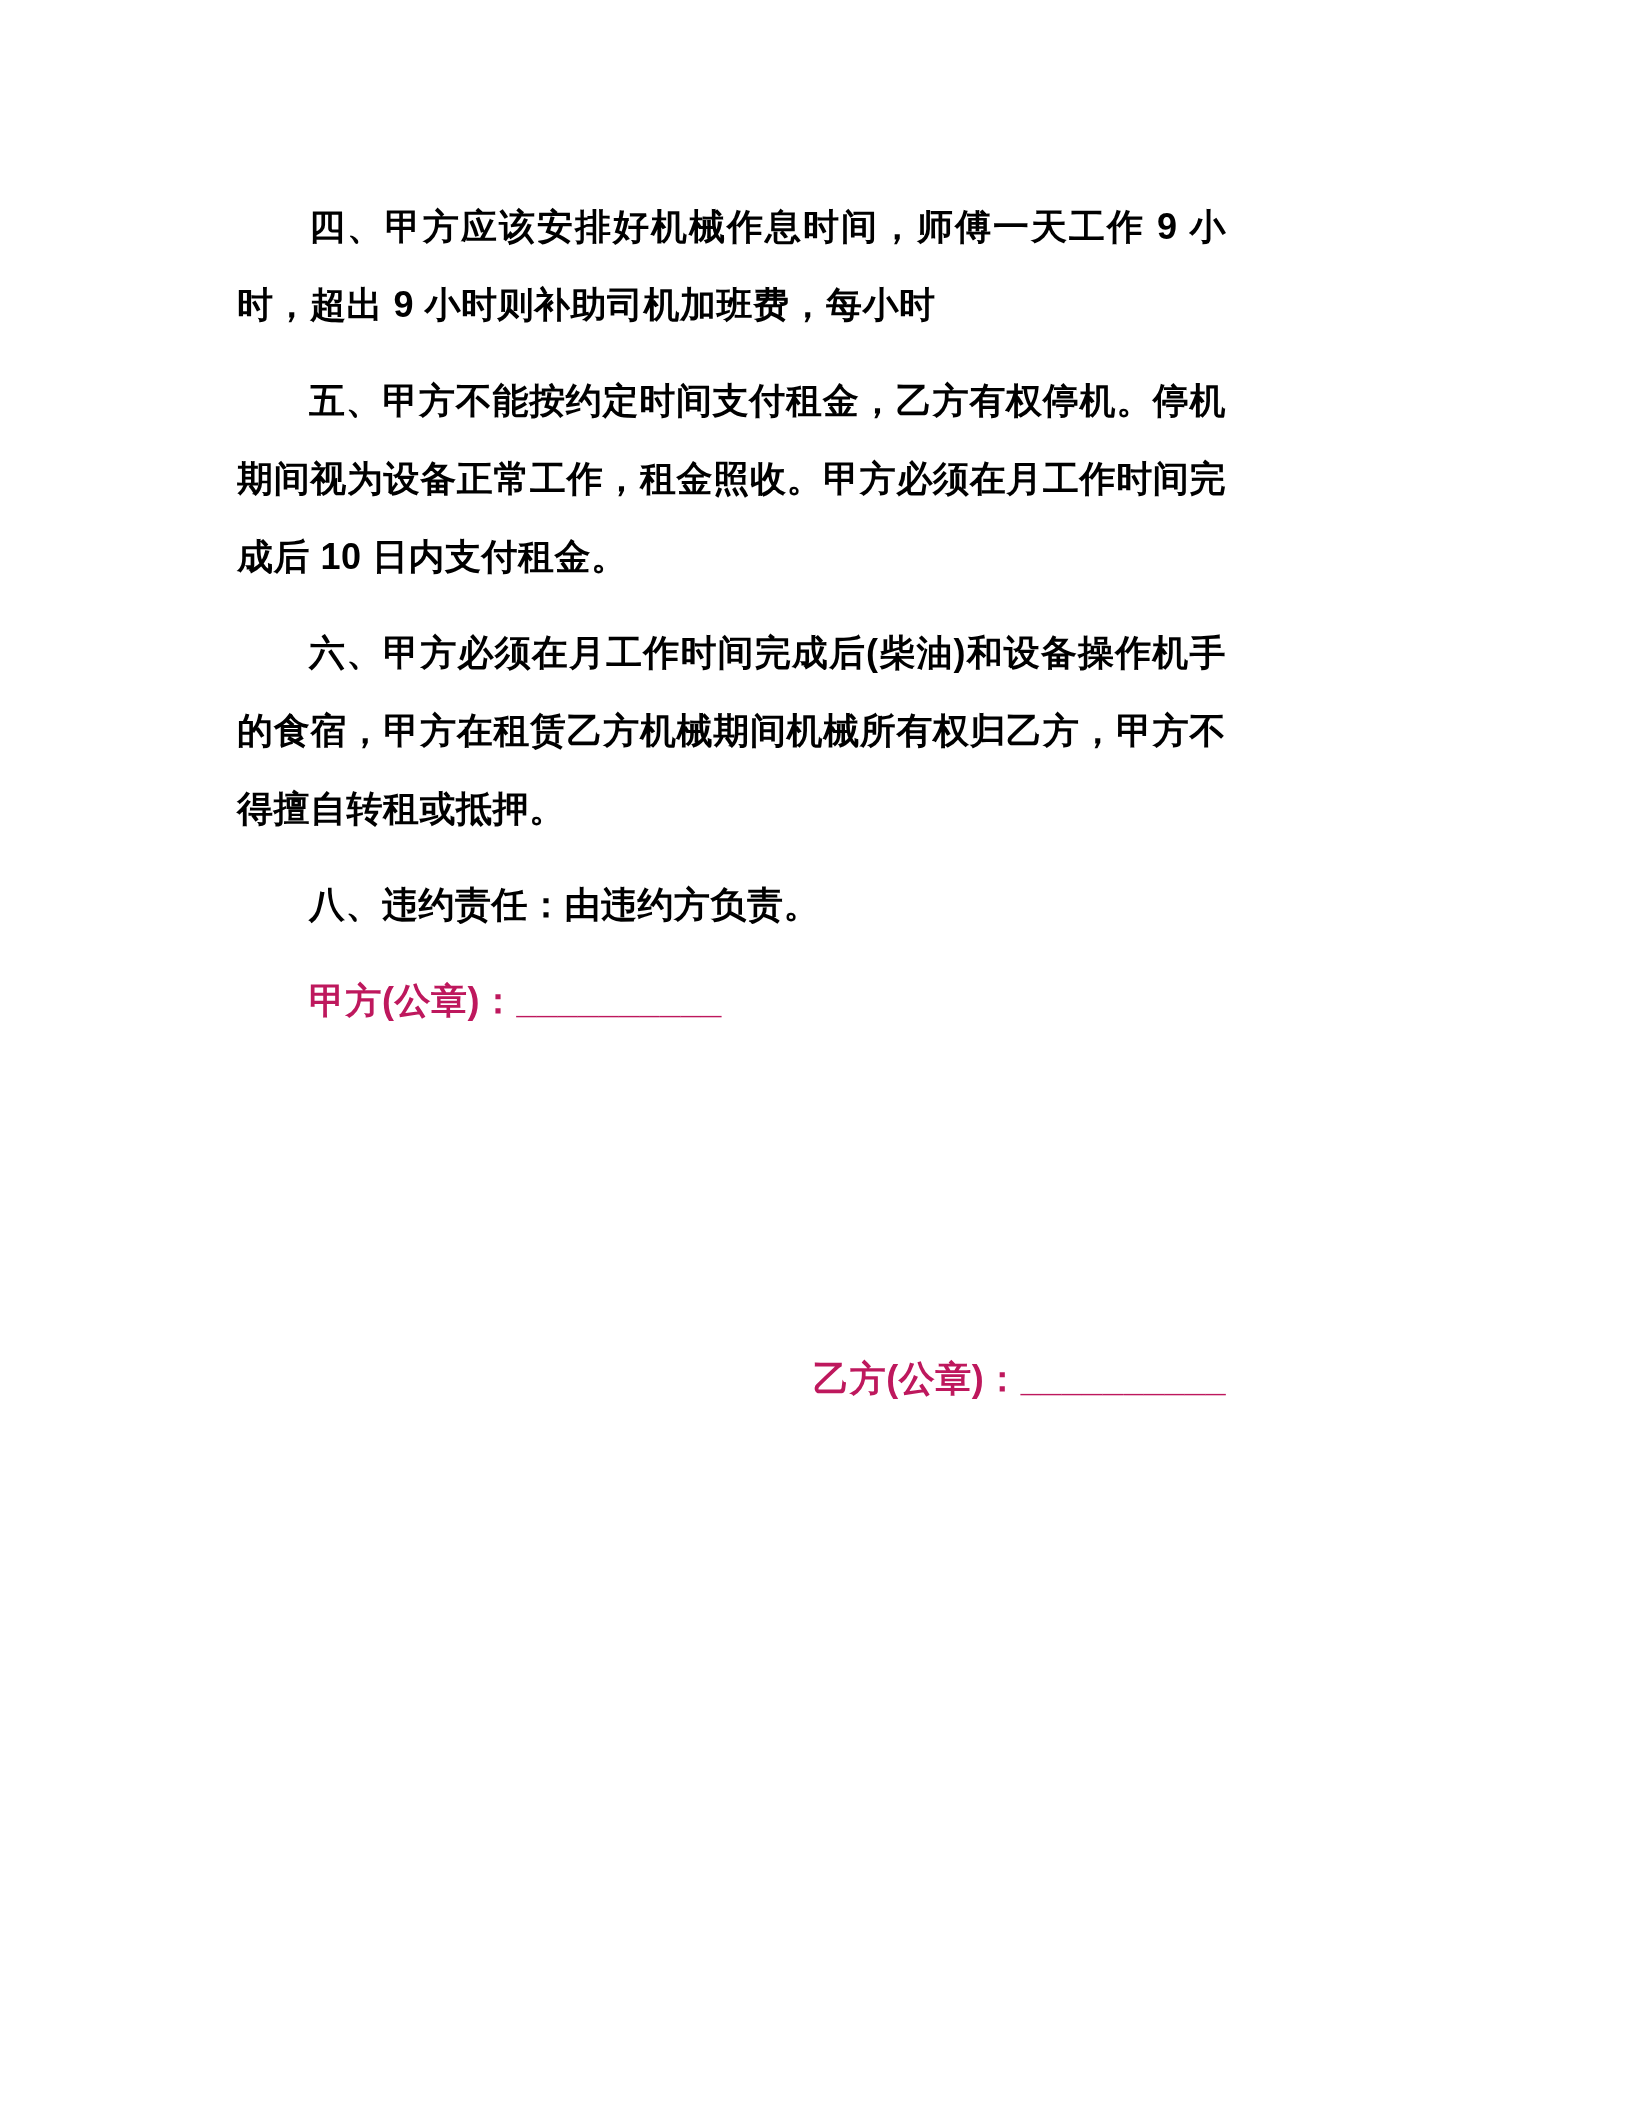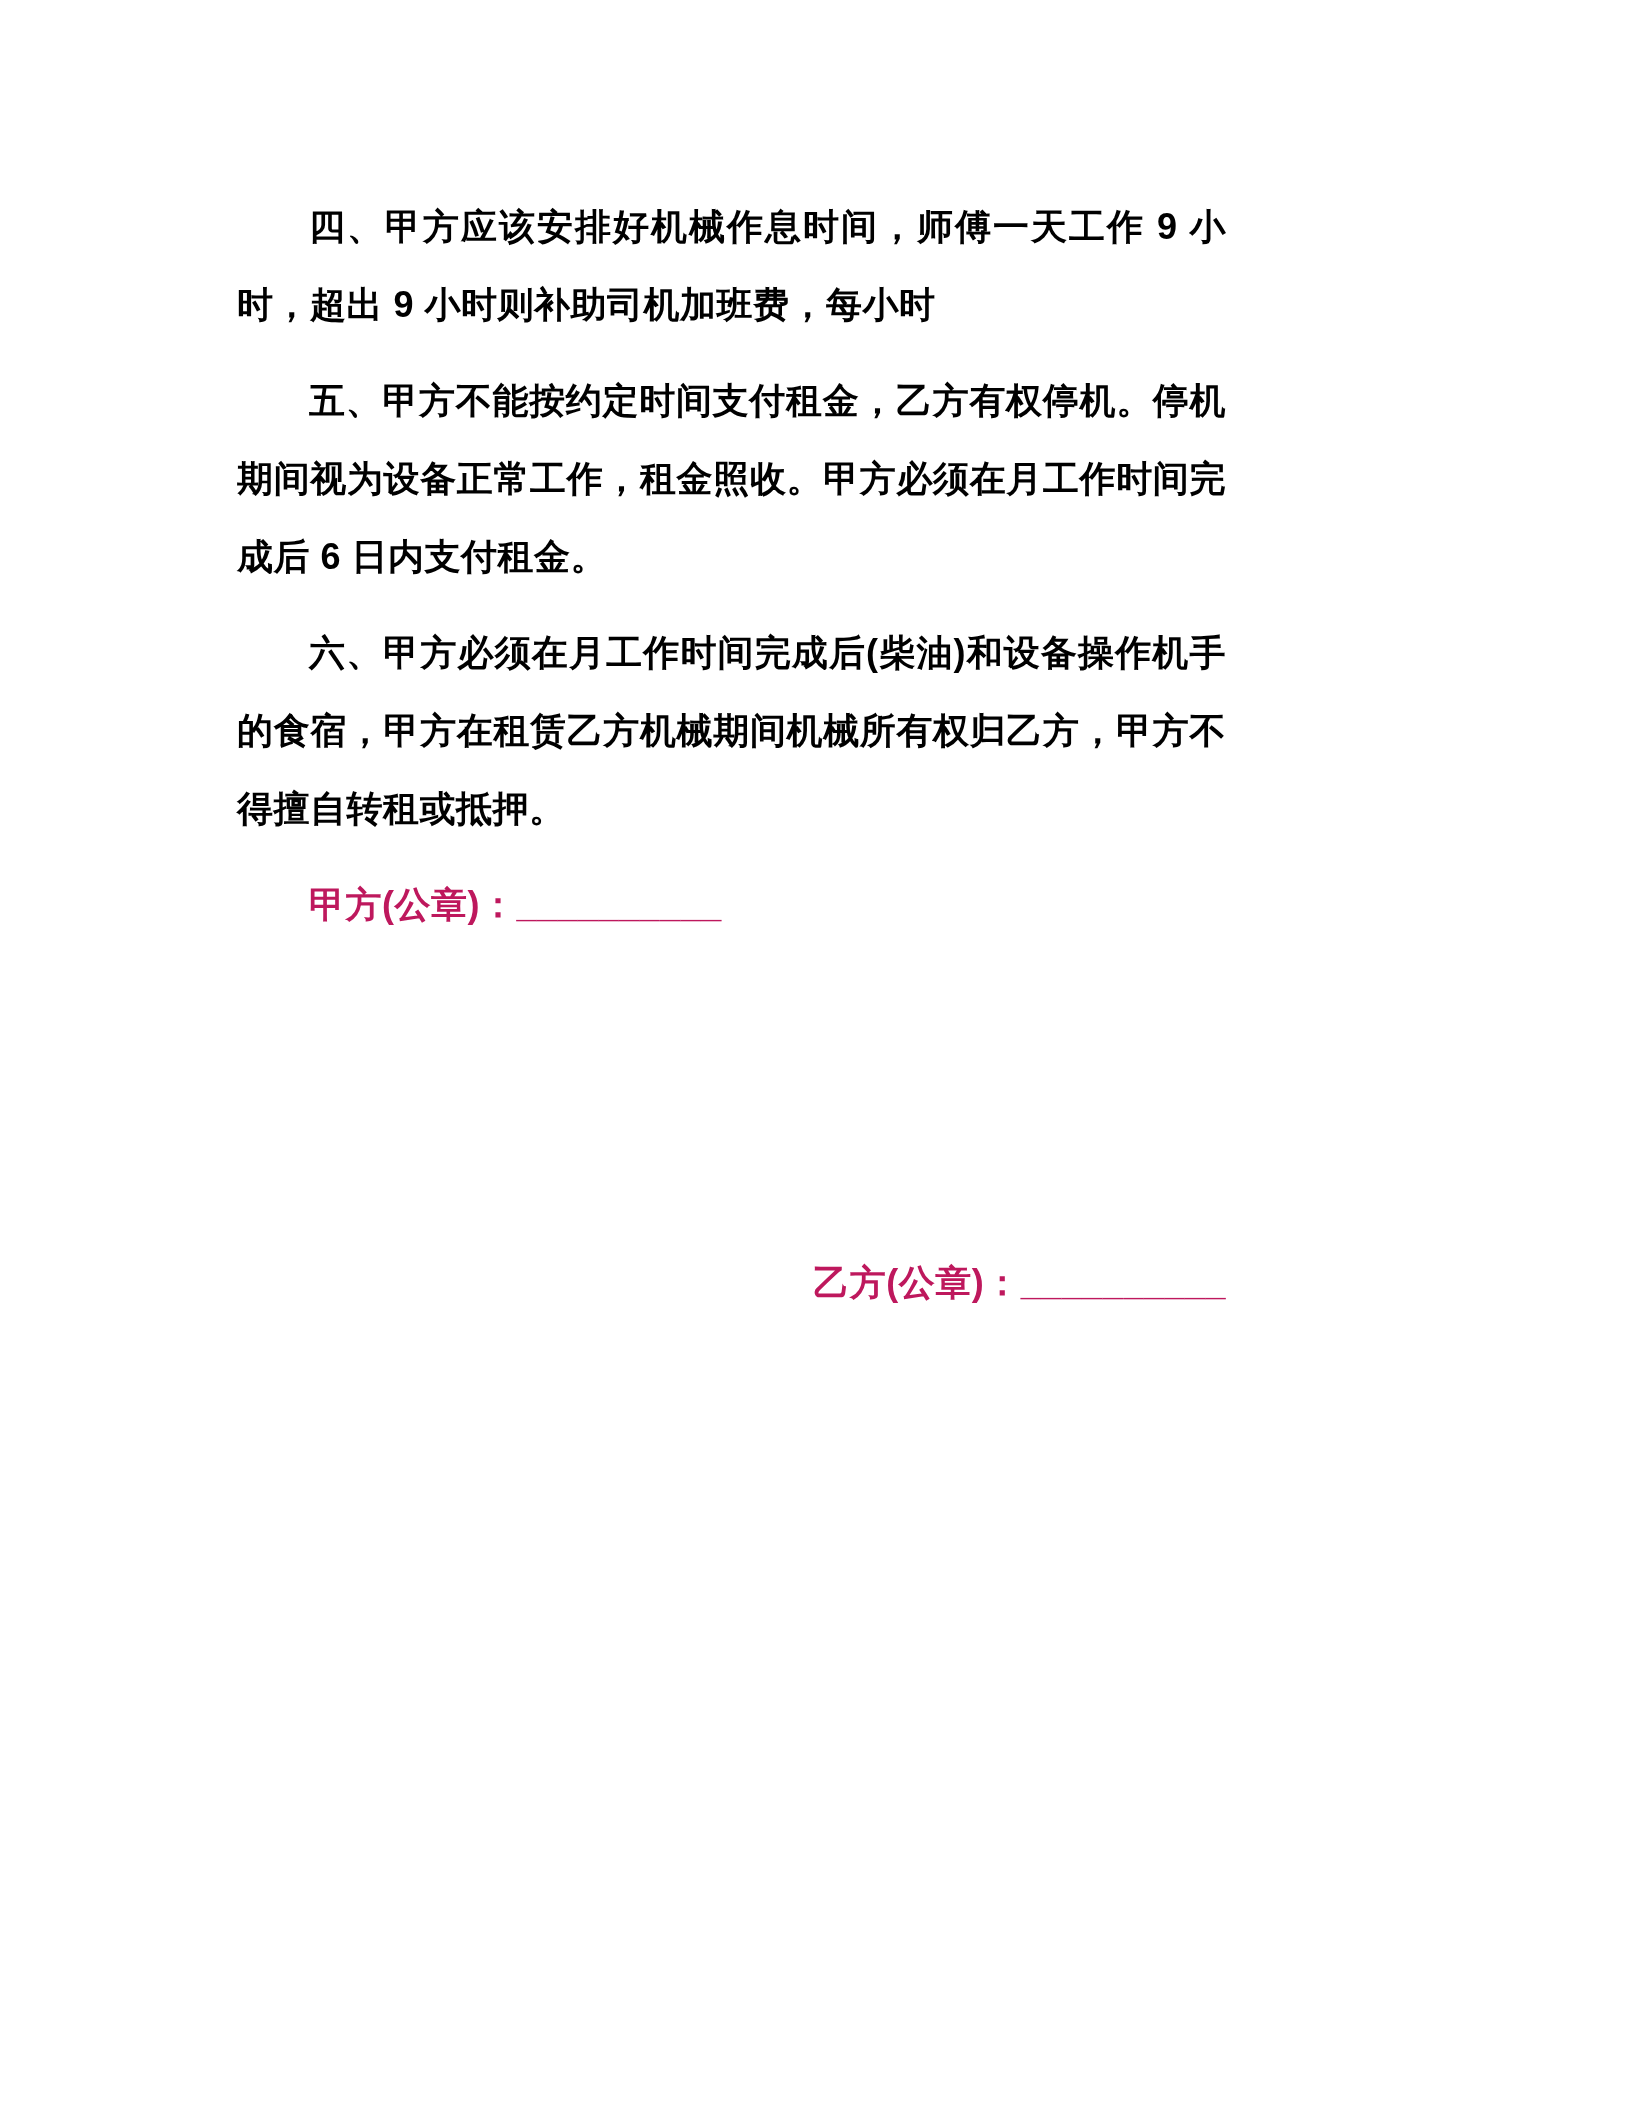--- a/index.html
+++ b/index.html
@@ -45,24 +45,25 @@
     text-align: right;
   }
 </style>
 </head>
 <body>
 
 <div class="page">
 
   <p class="clause">四、甲方应该安排好机械作息时间，师傅一天工作 9 小时，超出 9 小时则补助司机加班费，每小时</p>
 
-  <p class="clause">五、甲方不能按约定时间支付租金，乙方有权停机。停机期间视为设备正常工作，租金照收。甲方必须在月工作时间完成后 6 日内支付租金。</p>
+  <p class="clause">五、甲方不能按约定时间支付租金，乙方有权停机。停机期间视为设备正常工作，租金照收。甲方必须在月工作时间完成后 10 日内支付租金。</p>
 
   <p class="clause">六、甲方必须在月工作时间完成后(柴油)和设备操作机手的食宿，甲方在租赁乙方机械期间机械所有权归乙方，甲方不得擅自转租或抵押。</p>
 
 
+  <p class="clause">八、违约责任：由违约方负责。</p>
 
 
   <p class="signature party-a">甲方(公章)：__________</p>
 
   <p class="signature party-b">乙方(公章)：__________</p>
 
 </div>
 
 </body></html>

